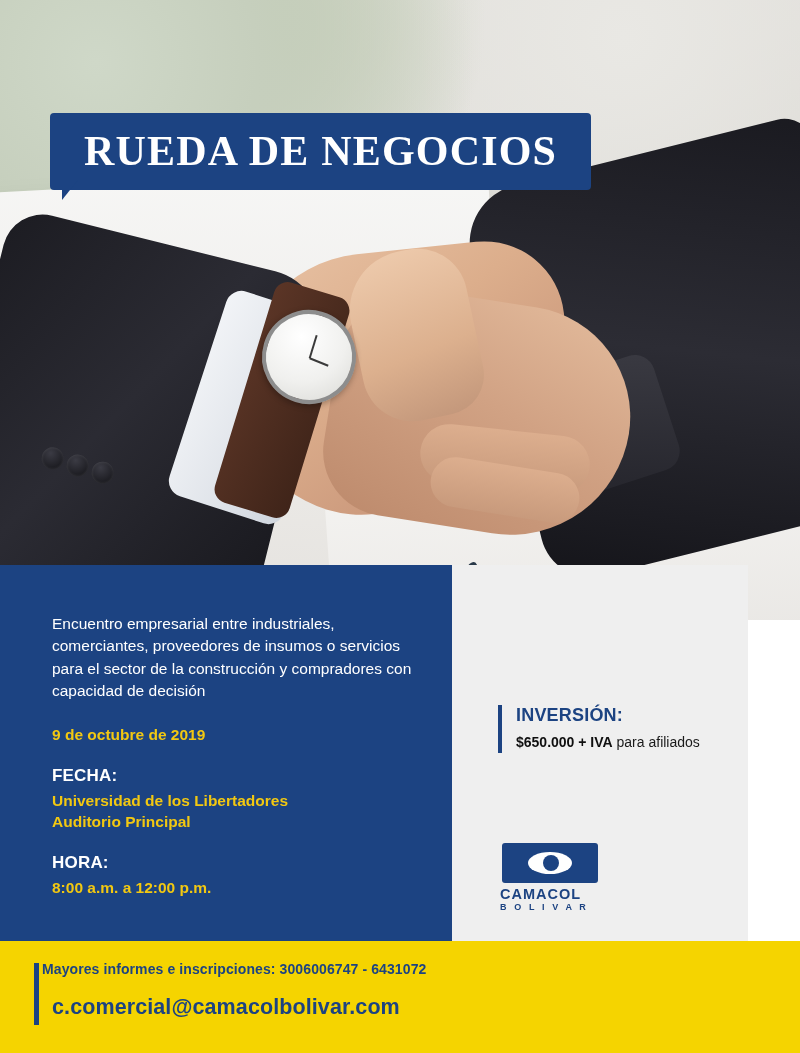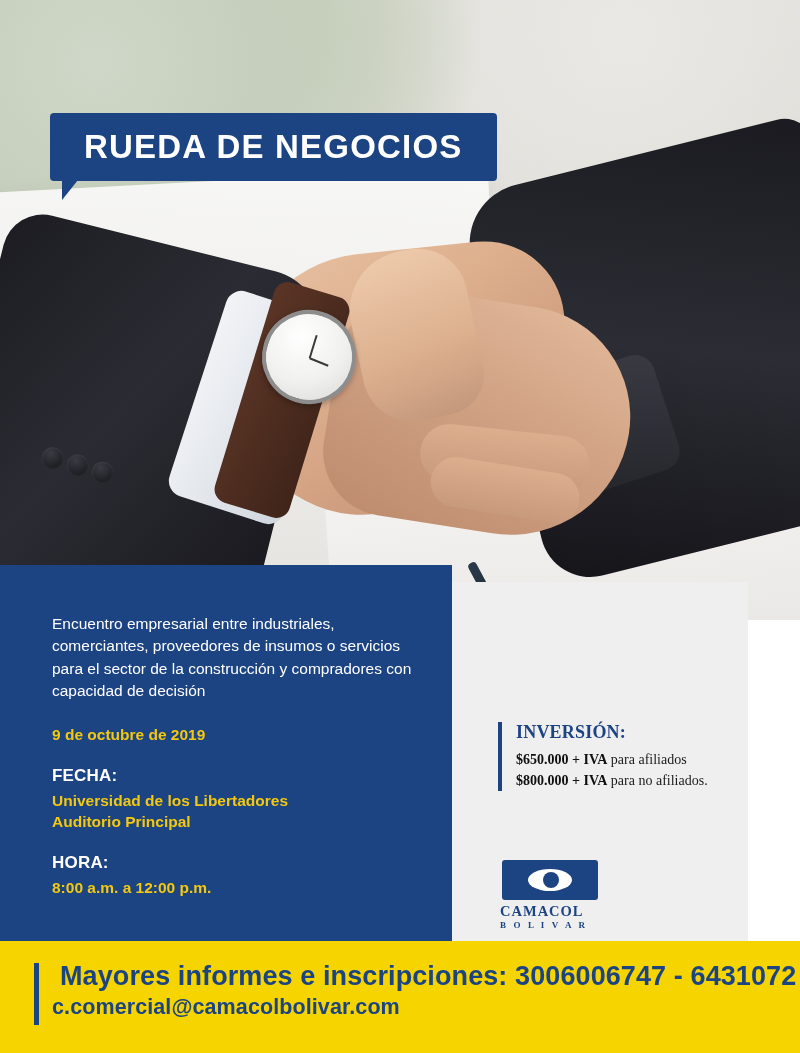--- a/index.html
+++ b/index.html
@@ -169,25 +169,25 @@
   }
 
   
   .ribbon {
     position: absolute;
     left: 50px; top: 113px;
     background: #1c4382;
     color: #ffffff;
     padding: 17px 34px 18px 34px;
     border-radius: 4px;
-    font-size: 33px;
+    font-size: 42px;
     font-weight: bold;
     letter-spacing: 1.2px;
     line-height: 1;
-    font-family: Liberation Sans, sans-serif;
+    font-family: Liberation Serif, serif;
   }
   .ribbon-tail {
     position: absolute;
     left: 62px; top: 180px;
     width: 0; height: 0;
     border-left: 16px solid #1c4382;
     border-bottom: 20px solid transparent;
   }
 
   
@@ -220,25 +220,24 @@
   .field .val {
     font-size: 15.5px;
     font-weight: bold;
     color: #f2c811;
     line-height: 1.35;
   }
 
   
   .grey-panel {
     position: absolute;
-    left: 452px; top: 582px;
+    left: 452px; top: 565px;
     width: 296px;
     height: 376px;
     background: #efefef;
-    font-family: Liberation Serif, serif;
   }
   .inversion {
     position: absolute;
     left: 46px; top: 140px;
     border-left: 4px solid #1c4382;
     padding-left: 14px;
   }
   .inversion .ttl {
     font-size: 18px;
     font-weight: bold;
@@ -306,22 +305,22 @@
     background: #f5d400;
   }
   .footer .bar {
     position: absolute;
     left: 34px; top: 22px;
     width: 5px; height: 62px;
     background: #1c4382;
   }
   .footer .t1 {
     position: absolute;
-    left: 60px; top: 20px;
-    font-size: 27px;
+    left: 42px; top: 20px;
+    font-size: 14px;
     font-weight: bold;
     color: #1c4382;
     letter-spacing: 0.1px;
   }
   .footer .t2 {
     position: absolute;
     left: 52px; top: 54px;
     font-size: 21.5px;
     font-weight: bold;
     color: #1c4382;
@@ -378,23 +377,20 @@
       </div>
     </div>
   </div>
 
   <div class="grey-panel">
     <div class="inversion">
       <div class="ttl">INVERSIÓN:</div>
       <div class="row">
         <b>$650.000 + IVA</b><span> para afiliados</span>
       </div>
-      <div class="row">
-        <b>$800.000 + IVA</b><span> para no afiliados.</span>
-      </div>
     </div>
 
     <div class="logo">
       <div class="mark"></div>
       <div class="name">CAMACOL</div>
       <div class="sub">B O L I V A R</div>
     </div>
   </div>
 
   <div class="footer">

